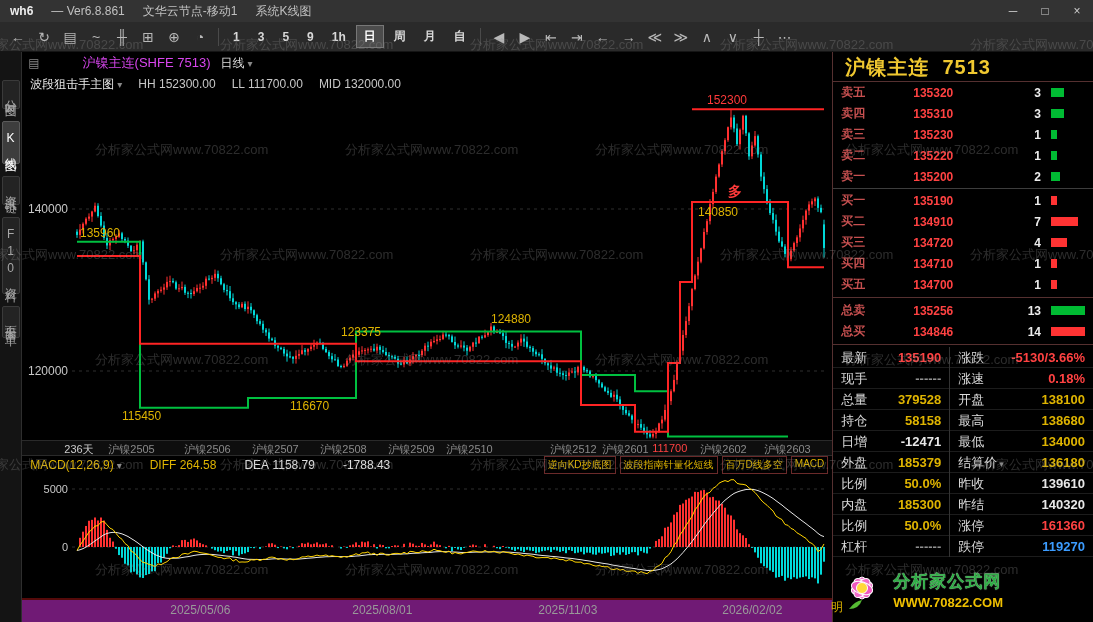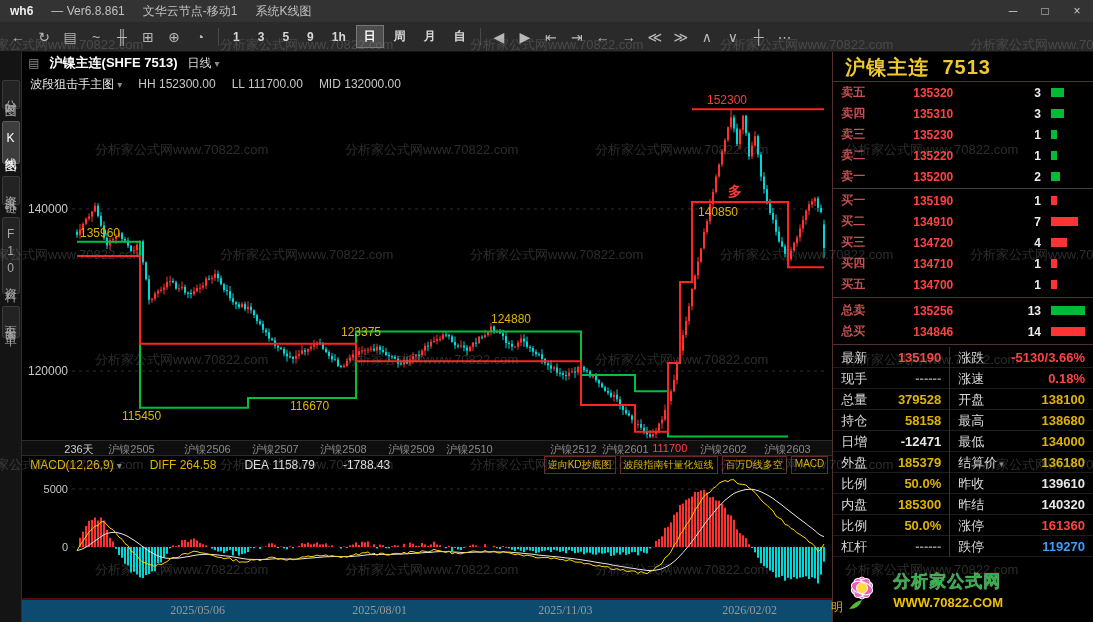--- a/index.html
+++ b/index.html
@@ -26,38 +26,38 @@
   .sidebar{width:30px;background:#141414;border-right:1px solid #2e2e2e;padding-top:28px;
            display:flex;flex-direction:column;align-items:center;gap:12px;}
   .s-tab{writing-mode:vertical-lr;text-orientation:upright;font-size:12px;letter-spacing:3px;
          color:#a8a8a8;background:#232323;border:1px solid #3a3a3a;border-radius:2px;
          padding:9px 2px;cursor:pointer;line-height:1;}
   .s-tab.active{background:#3d3d3d;color:#fff;border-color:#5a5a5a;}
   
   .chart-area{width:810px;display:flex;flex-direction:column;background:#000;position:relative;}
   .chead1{height:22px;display:flex;align-items:center;gap:10px;padding-left:6px;font-size:13px;}
   .h-icon{color:#888;font-size:12px;}
-  .h-symbol{color:#ffffff;font-weight:bold;}
+  .h-symbol{color:#d946ef;font-weight:normal;margin-left:33px;}
   .h-period{color:#ddd;font-size:12px;cursor:pointer;}
   .caret{color:#888;margin-left:3px;font-size:10px;}
   .chead2{height:20px;display:flex;align-items:center;gap:16px;padding-left:8px;font-size:12px;color:#ccc;}
   .h-indicator{cursor:pointer;color:#e8e8e8;}
   .h-stat{color:#c8c8c8;}
   #ksvg,#macdsvg{display:block;background:#000;}
   .contract-axis{height:16px;position:relative;background:#0e0e0e;border-top:1px solid #2a2a2a;
                  border-bottom:1px solid #2a2a2a;font-size:11px;color:#8a8a8a;}
   .ca-item{position:absolute;top:1px;white-space:nowrap;}
   .macd-header{height:18px;display:flex;align-items:center;gap:28px;padding-left:8px;font-size:12px;overflow:hidden;}
   .m-title{color:#dfb400;cursor:pointer;white-space:nowrap;}
   .m-diff{color:#dfb400;white-space:nowrap;}
   .m-dea{color:#e0e0e0;white-space:nowrap;}
   .m-bar{color:#e0e0e0;white-space:nowrap;}
   .m-buttons{margin-left:auto;display:flex;gap:4px;padding-right:4px;}
   .m-btn{font-size:10px;color:#dfb400;border:1px solid #6a2a2a;padding:1px 3px;cursor:pointer;white-space:nowrap;}
-  .date-axis{height:22px;position:relative;font-size:12px;color:#999;background:#0c4a6e;font-family:Liberation Serif, serif;}
+  .date-axis{height:22px;position:relative;font-size:12px;color:#999;background:#701a75;}
   .da-item{position:absolute;top:3px;}
   
   .right-panel{flex:1;background:#000;border-left:1px solid #553030;display:flex;flex-direction:column;}
   .p-title{height:30px;line-height:30px;padding-left:12px;font-size:20px;font-weight:bold;
            color:#f0c830;border-bottom:1px solid #553030;letter-spacing:1px;}
   .ob-row{height:21px;display:grid;grid-template-columns:46px 74px 1fr 42px;align-items:center;
           font-size:12px;font-weight:bold;cursor:pointer;}
   .ob-label{padding-left:8px;color:#c75050;}
   .ob-price{text-align:right;color:#ff4242;}
   .ob-vol{text-align:right;color:#ececec;padding-right:10px;}

